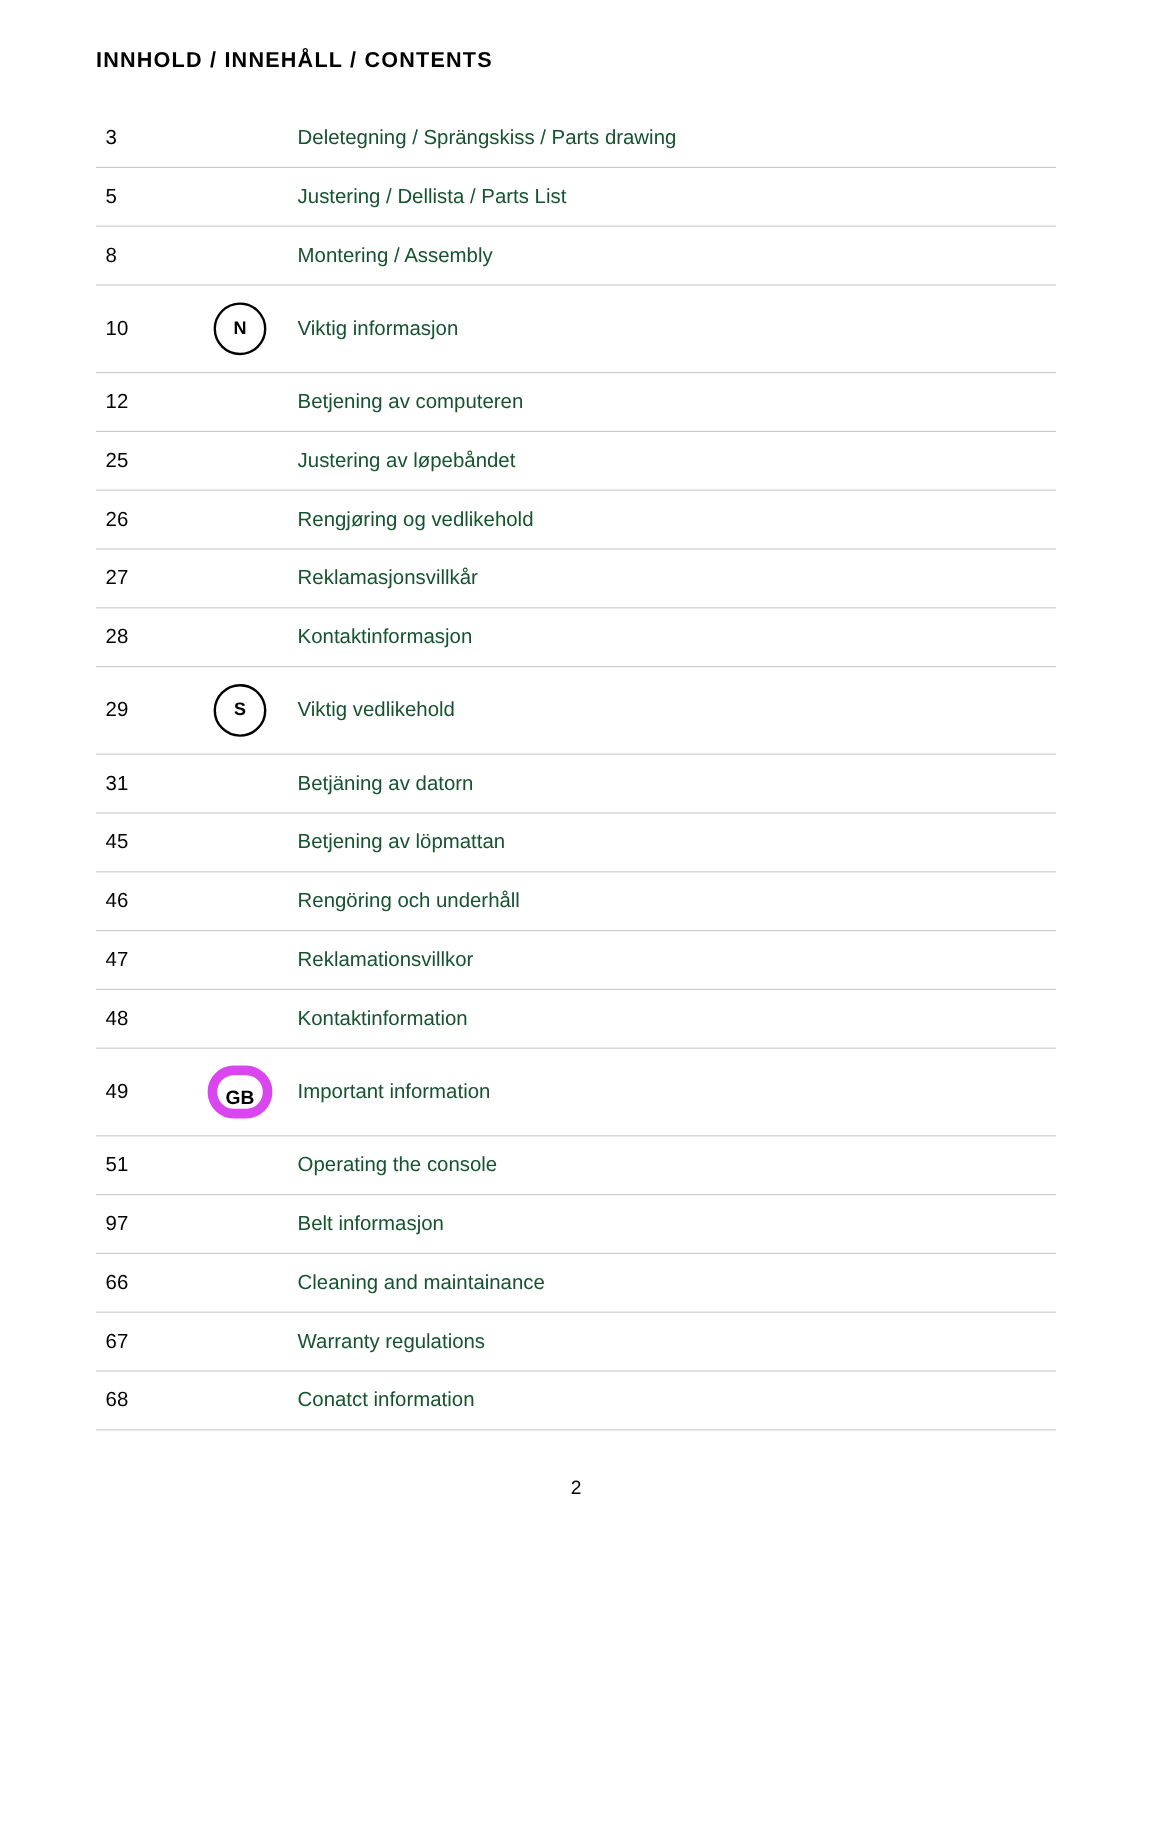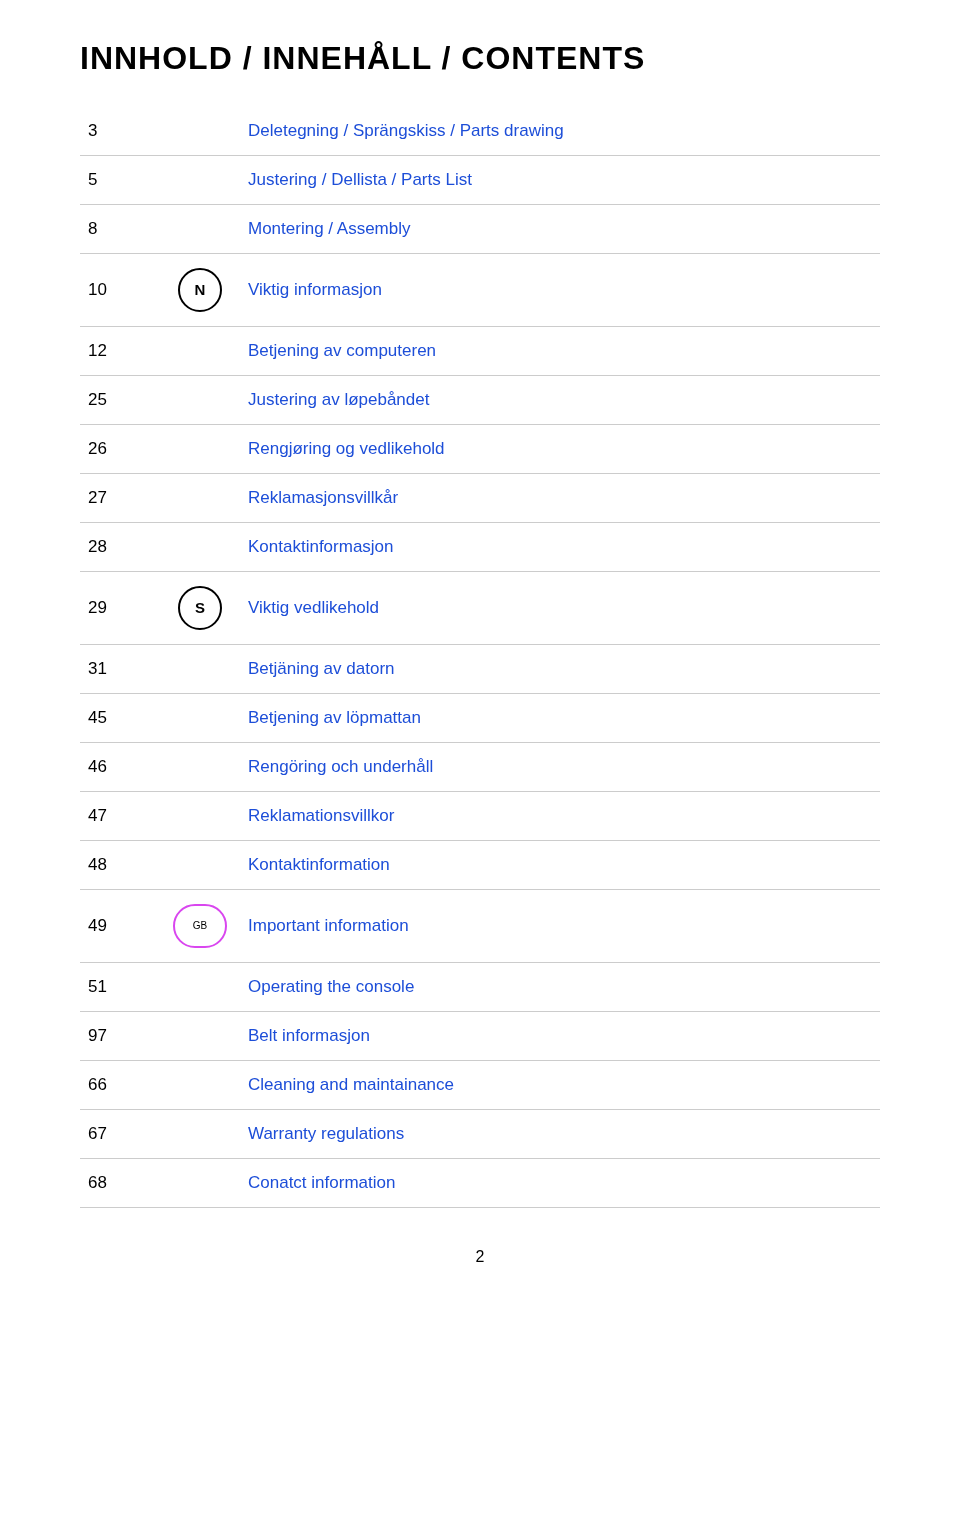--- a/index.html
+++ b/index.html
@@ -11,21 +11,21 @@
     body {
       background: #ffffff;
       font-family: Arial, Helvetica, sans-serif;
       width: 960px;
       min-height: 1522px;
       padding: 40px 80px 60px 80px;
       color: #000000;
     }
 
     .page-title {
-      font-size: 32px;
+      font-size: 18px;
       font-weight: bold;
       margin-bottom: 30px;
       letter-spacing: 1px;
     }
 
     .toc-table {
       width: 100%;
       border-collapse: collapse;
     }
 
@@ -47,46 +47,46 @@
     }
 
     .col-badge {
       width: 80px;
       text-align: center;
     }
 
     .col-title {
       text-align: left;
       font-size: 17px;
-      color: #1d4ed8;
+      color: #14532d;
     }
 
     .badge {
       display: inline-block;
       border: 2px solid #000;
       border-radius: 50%;
       width: 44px;
       height: 44px;
       line-height: 40px;
       text-align: center;
       font-size: 15px;
       font-weight: bold;
       color: #000;
     }
 
     .badge-gb {
       display: inline-block;
-      border: 2px solid #d946ef;
+      border: 8px solid #d946ef;
       border-radius: 50%;
       width: 54px;
       height: 44px;
       line-height: 40px;
       text-align: center;
-      font-size: 10px;
-      font-weight: normal;
+      font-size: 16px;
+      font-weight: bold;
       color: #000;
       border-radius: 22px;
     }
 
     .page-number-footer {
       text-align: center;
       margin-top: 40px;
       font-size: 16px;
       color: #000;
     }

